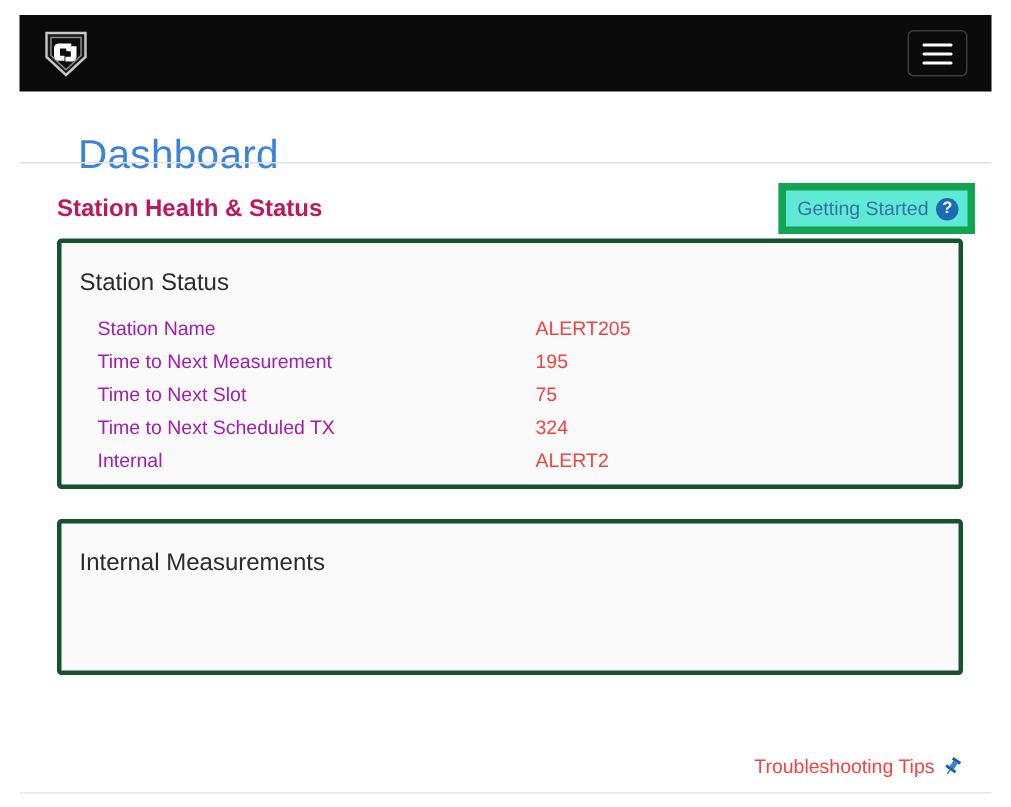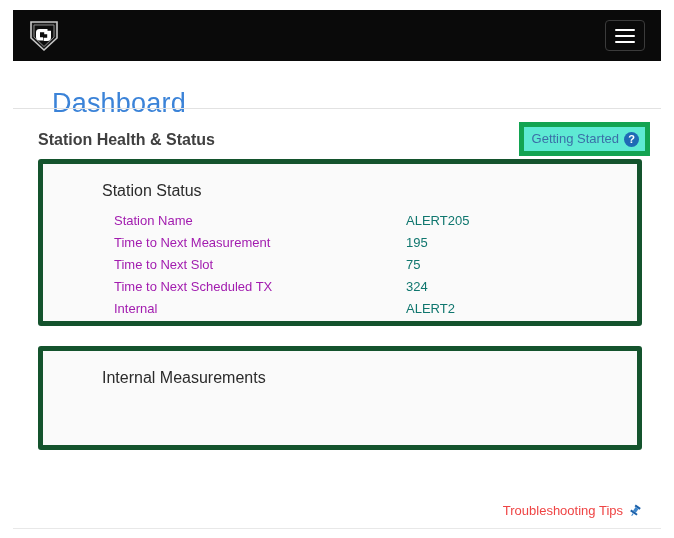--- a/index.html
+++ b/index.html
@@ -88,21 +88,21 @@
     top: 128px;
     width: 612px;
     height: 28px;
   }
   .section-title {
     position: absolute;
     left: 0;
     top: 0;
     font-size: 16px;
     font-weight: bold;
-    color: #404040;
+    color: #be185d;
     line-height: 24px;
   }
   .getting-started-highlight {
     position: absolute;
     right: 0;
     top: -6px;
     border: 5px solid #13a452;
     background: #5eead4;
     padding: 3px 6px 3px 8px;
     display: flex;
@@ -130,24 +130,23 @@
     line-height: 1;
     flex: none;
   }
 
   
   .panel {
     position: absolute;
     left: 38px;
     width: 604px;
     background: #fafafa;
-    border: 5px solid #14532d;
+    border: 3px solid #14532d;
     border-radius: 3px;
     box-sizing: border-box;
-    padding-left: 47px;
   }
   #panel-station-status {
     top: 159px;
     height: 167px;
   }
   #panel-internal-measurements {
     top: 346px;
     height: 104px;
   }
   .panel-title {
@@ -171,21 +170,21 @@
   }
   .data-label {
     font-size: 13px;
     color: #a21caf;
     width: 292px;
     flex: none;
     line-height: 22px;
   }
   .data-value {
     font-size: 13px;
-    color: #0f766e;
+    color: #ef4444;
     line-height: 22px;
   }
 
   
   .footer-link {
     position: absolute;
     right: 32px;
     top: 502px;
     display: flex;
     align-items: center;

